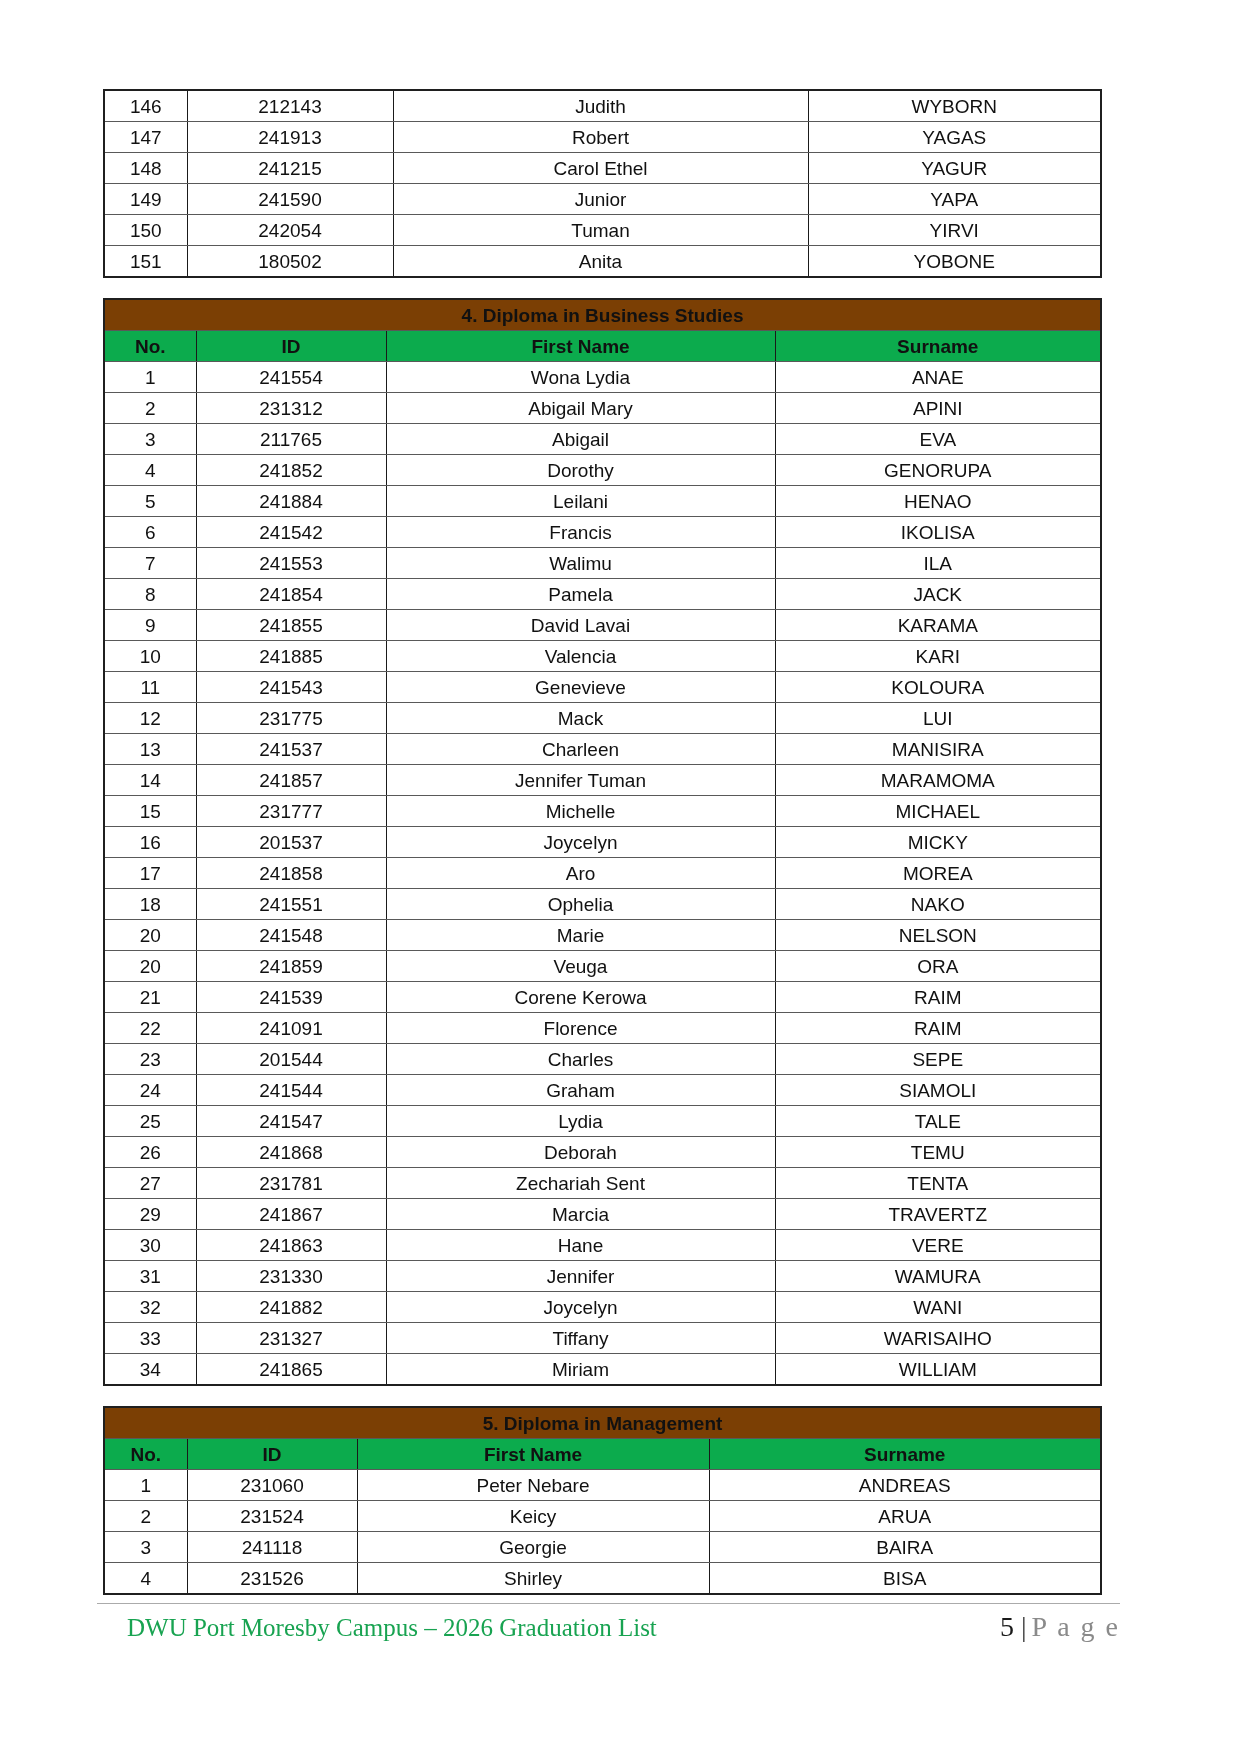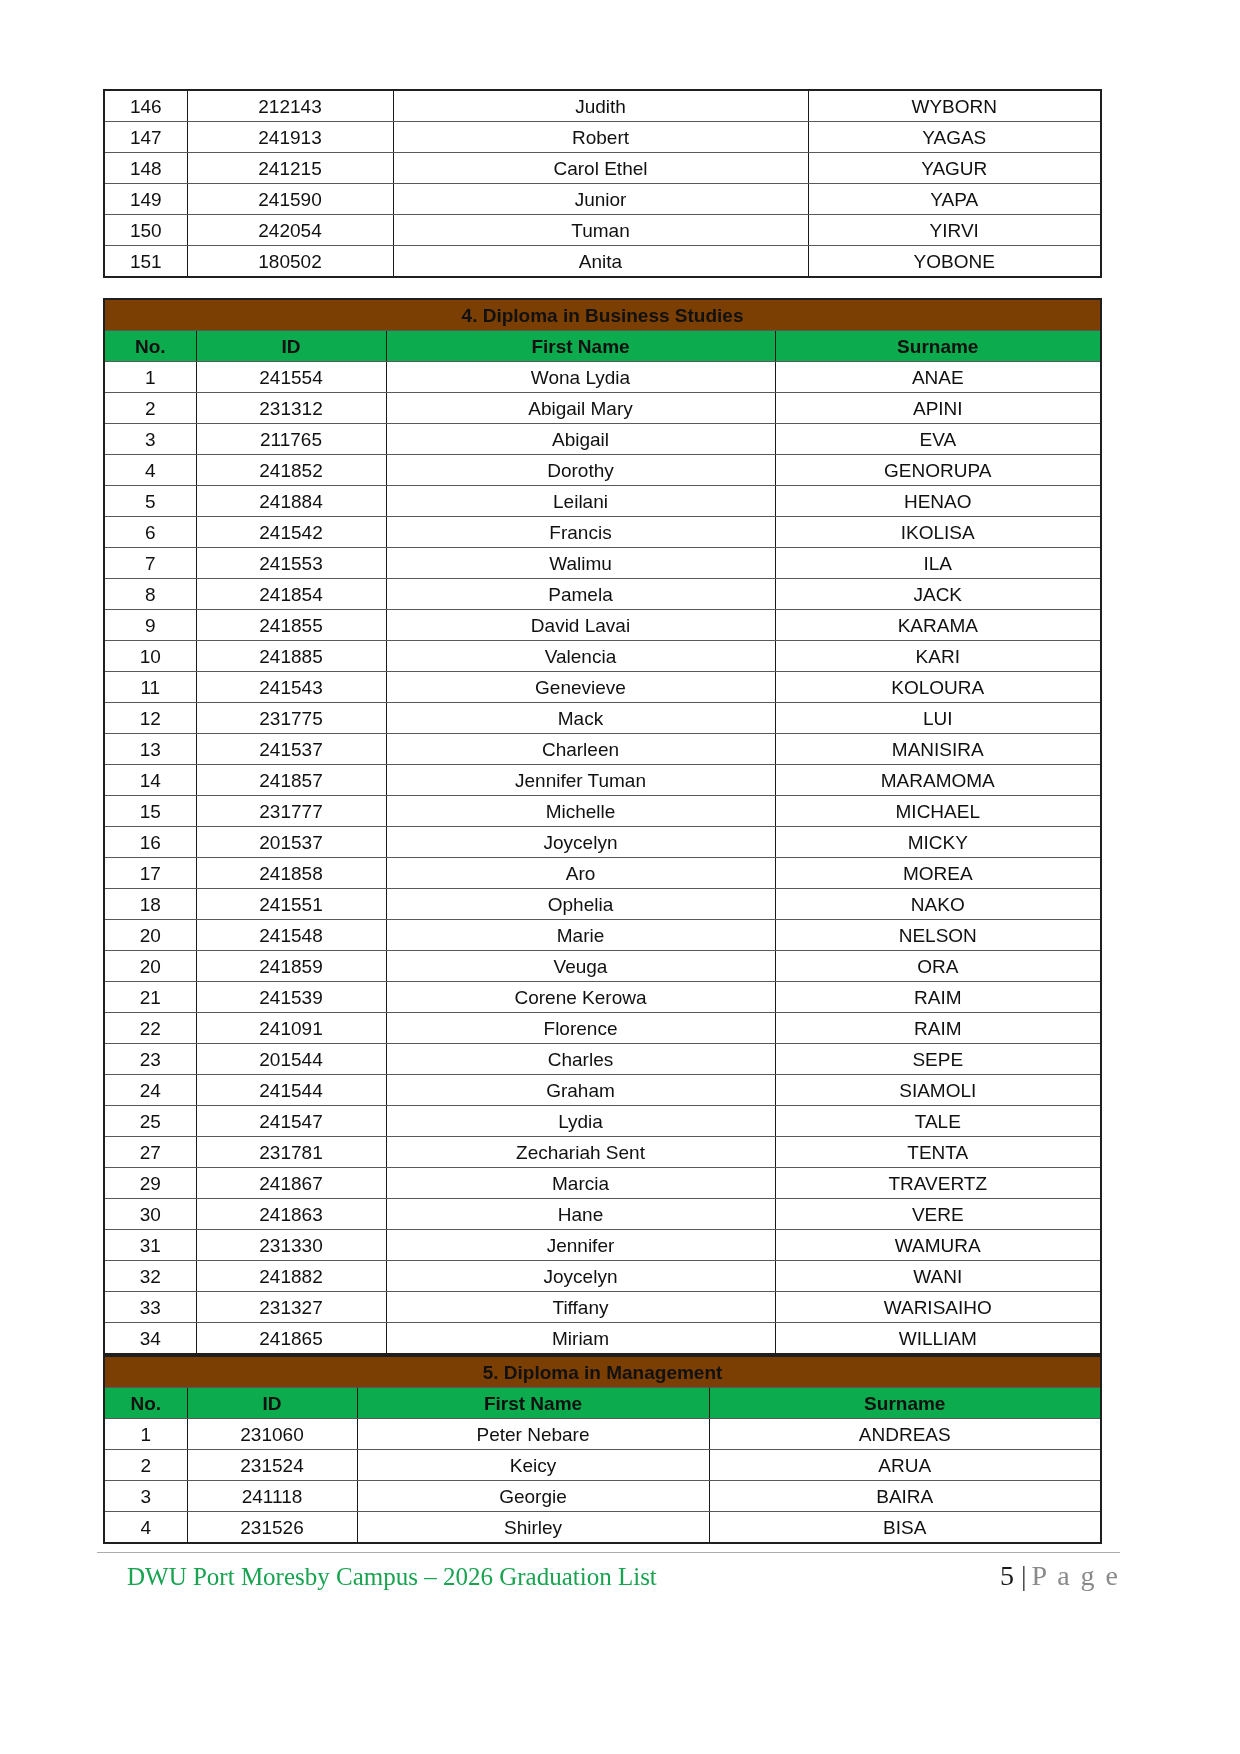--- a/index.html
+++ b/index.html
@@ -6,21 +6,21 @@
   body{
     width:1240px;height:1754px;background:#ffffff;overflow:hidden;
     font-family:"Liberation Sans", sans-serif;
     -webkit-font-smoothing:antialiased;
   }
   .sheet{position:relative;width:1240px;height:1754px;}
 
   .tbl-wrap{margin-left:103px;width:1009px;}
   .wrap-cont{margin-top:89px;}
   .wrap-biz{margin-top:20px;}
-  .wrap-mgmt{}
+  .wrap-mgmt{margin-top:20px;}
 
   table.roster{
     border-collapse:collapse;table-layout:fixed;width:997px;
     border:2px solid #1f1f1f;
   }
   table.roster td{
     height:30px;padding:0 4px;text-align:center;vertical-align:middle;
     font-size:19px;color:#111;line-height:1;
     border-left:1px solid #1a1a1a;border-right:1px solid #1a1a1a;
     border-top:1px solid #595959;border-bottom:1px solid #595959;
@@ -285,20 +285,26 @@
               <td>Graham</td>
               <td>SIAMOLI</td>
             </tr>
             <tr>
               <td>25</td>
               <td>241547</td>
               <td>Lydia</td>
               <td>TALE</td>
             </tr>
             <tr>
+              <td>26</td>
+              <td>241868</td>
+              <td>Deborah</td>
+              <td>TEMU</td>
+            </tr>
+            <tr>
               <td>27</td>
               <td>231781</td>
               <td>Zechariah Sent</td>
               <td>TENTA</td>
             </tr>
             <tr>
               <td>29</td>
               <td>241867</td>
               <td>Marcia</td>
               <td>TRAVERTZ</td>

